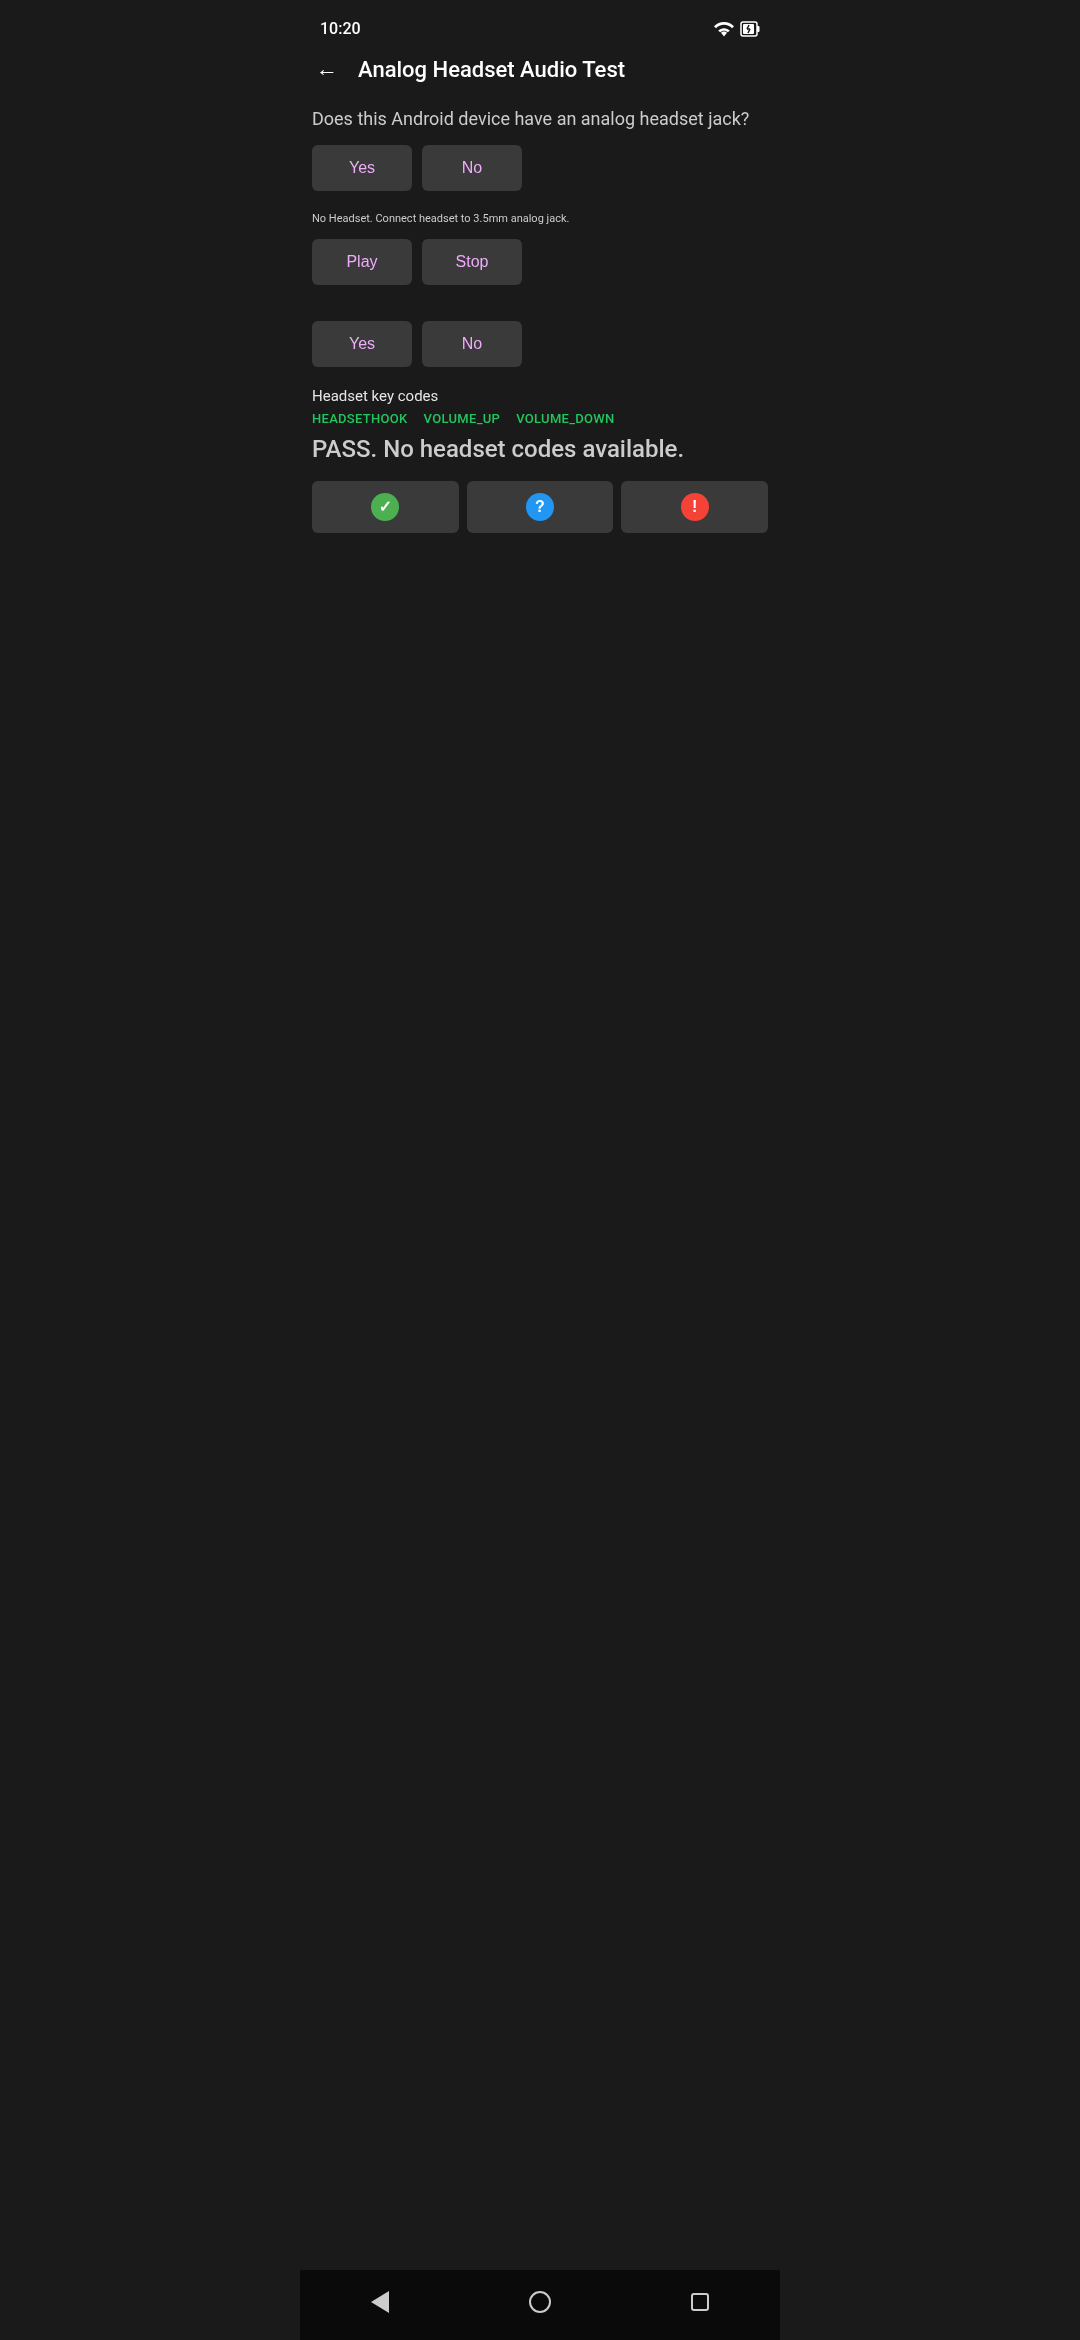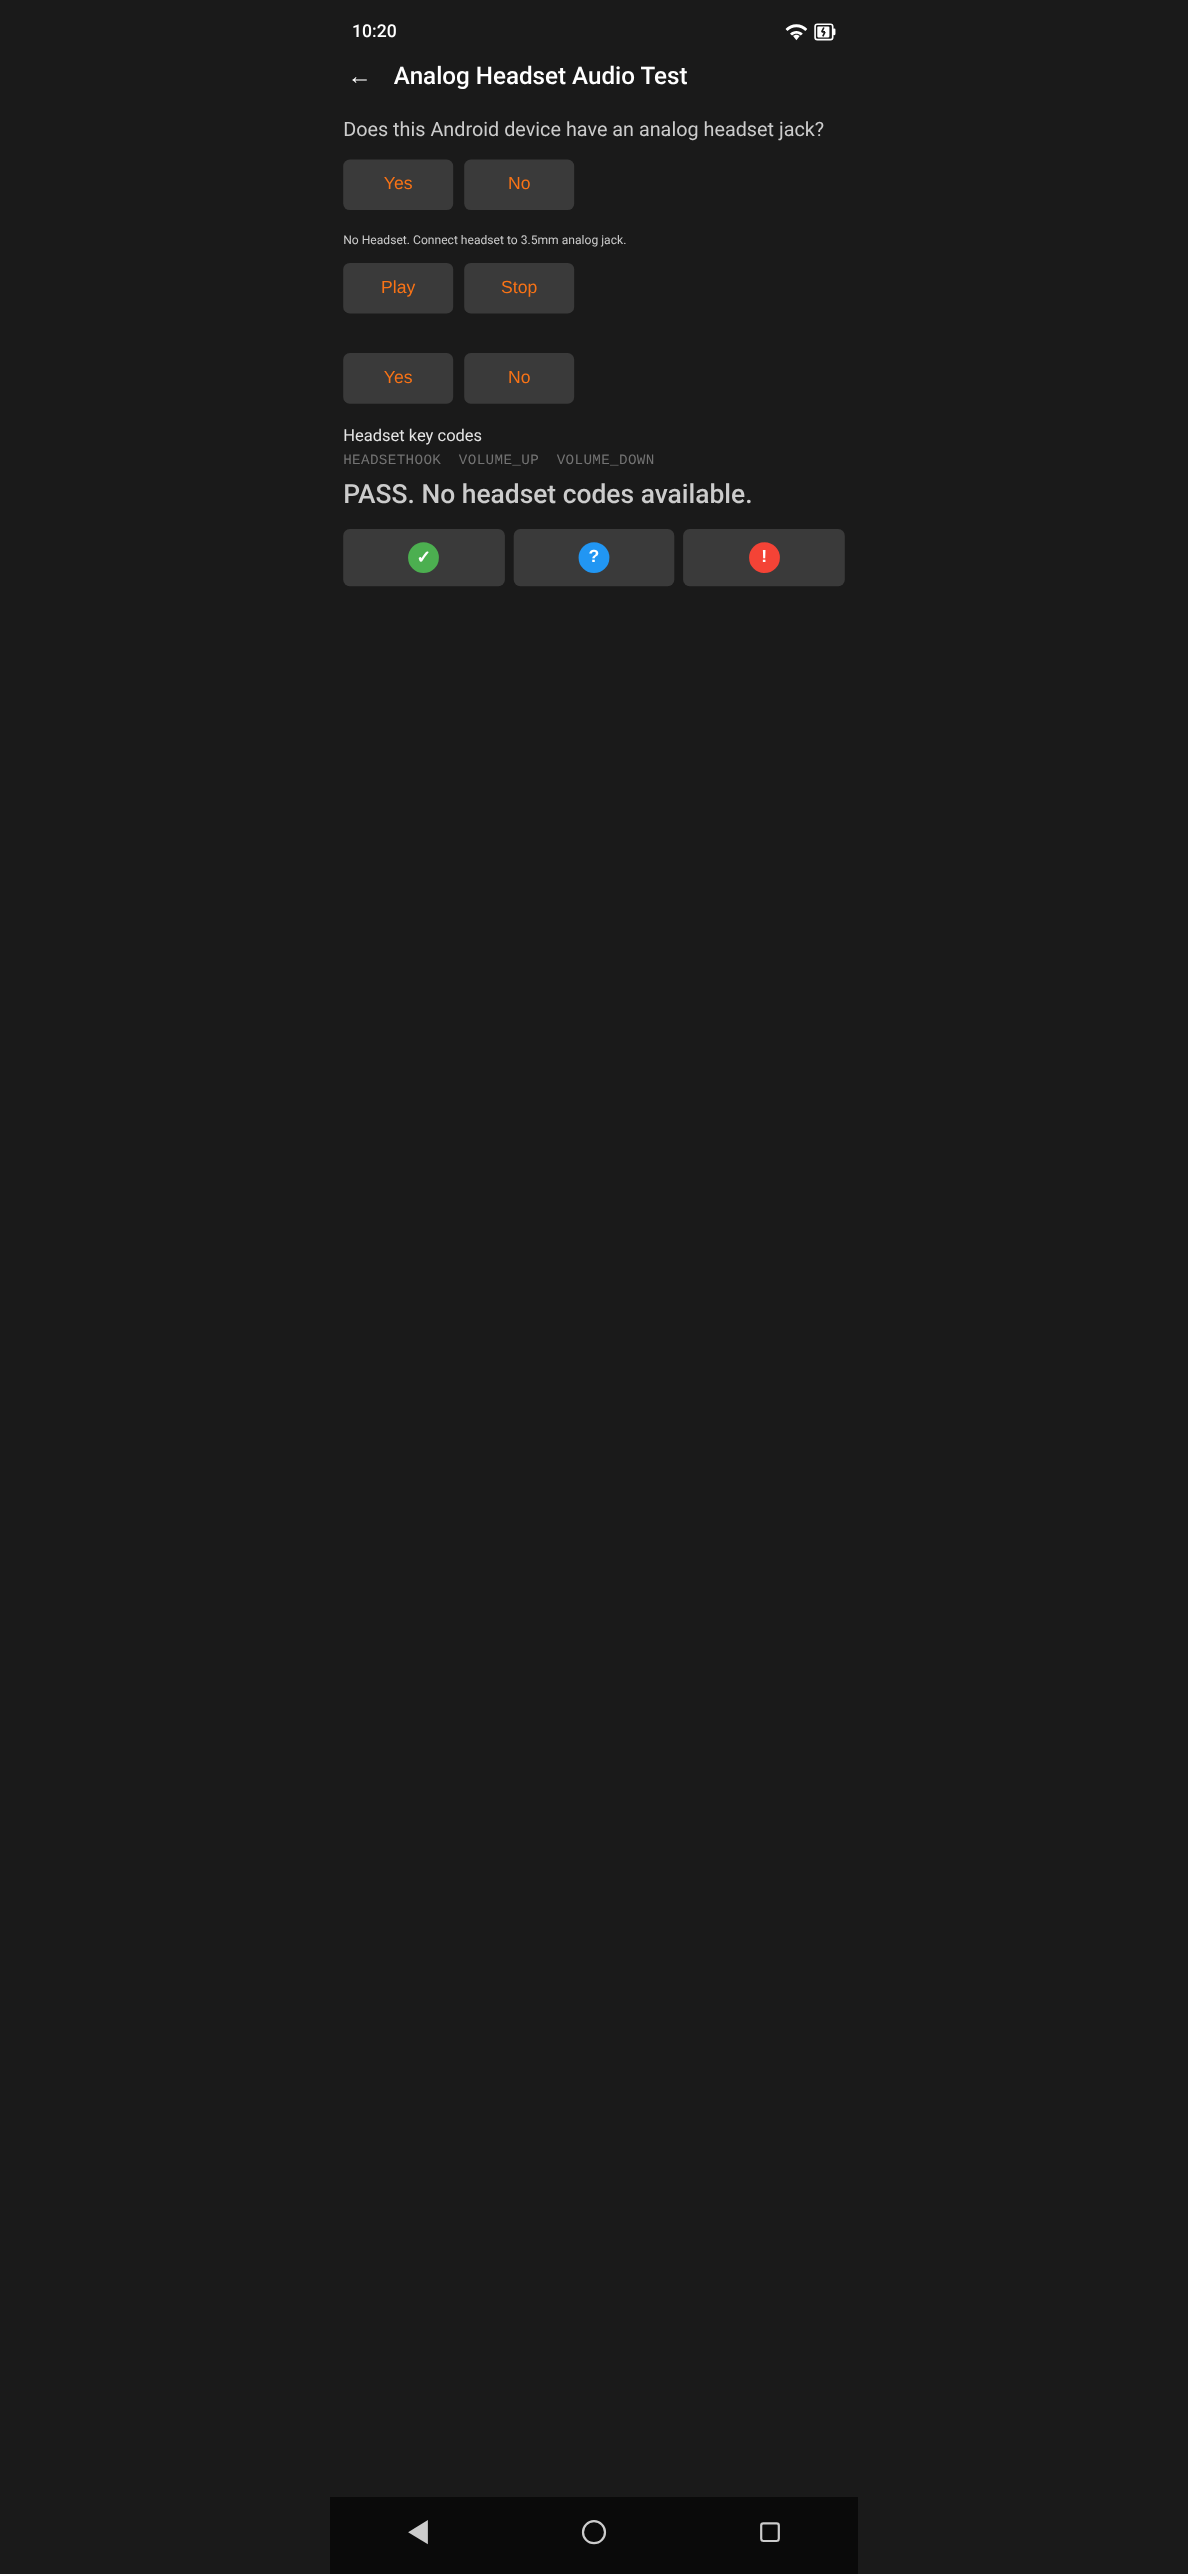--- a/index.html
+++ b/index.html
@@ -81,21 +81,21 @@
       display: flex;
       flex-direction: row;
       gap: 10px;
       margin-bottom: 20px;
     }
 
     .btn {
       padding: 14px 28px;
       border-radius: 6px;
       background-color: #3a3a3a;
-      color: #f97316;
+      color: #f0abfc;
       border: none;
       font-size: 16px;
       font-weight: 500;
       cursor: pointer;
       min-width: 100px;
     }
 
     .info-text {
       font-size: 11px;
       color: #cccccc;
@@ -119,24 +119,23 @@
 
     .key-codes-list {
       display: flex;
       flex-direction: row;
       gap: 16px;
       margin-bottom: 8px;
     }
 
     .key-code-item {
       font-size: 13px;
-      color: #737373;
+      color: #22c55e;
       font-weight: 500;
       letter-spacing: 0.3px;
-      font-family: Liberation Mono, monospace;
     }
 
     .pass-text {
       font-size: 24px;
       font-weight: 500;
       color: #cccccc;
       margin-bottom: 16px;
       line-height: 1.3;
     }
 

